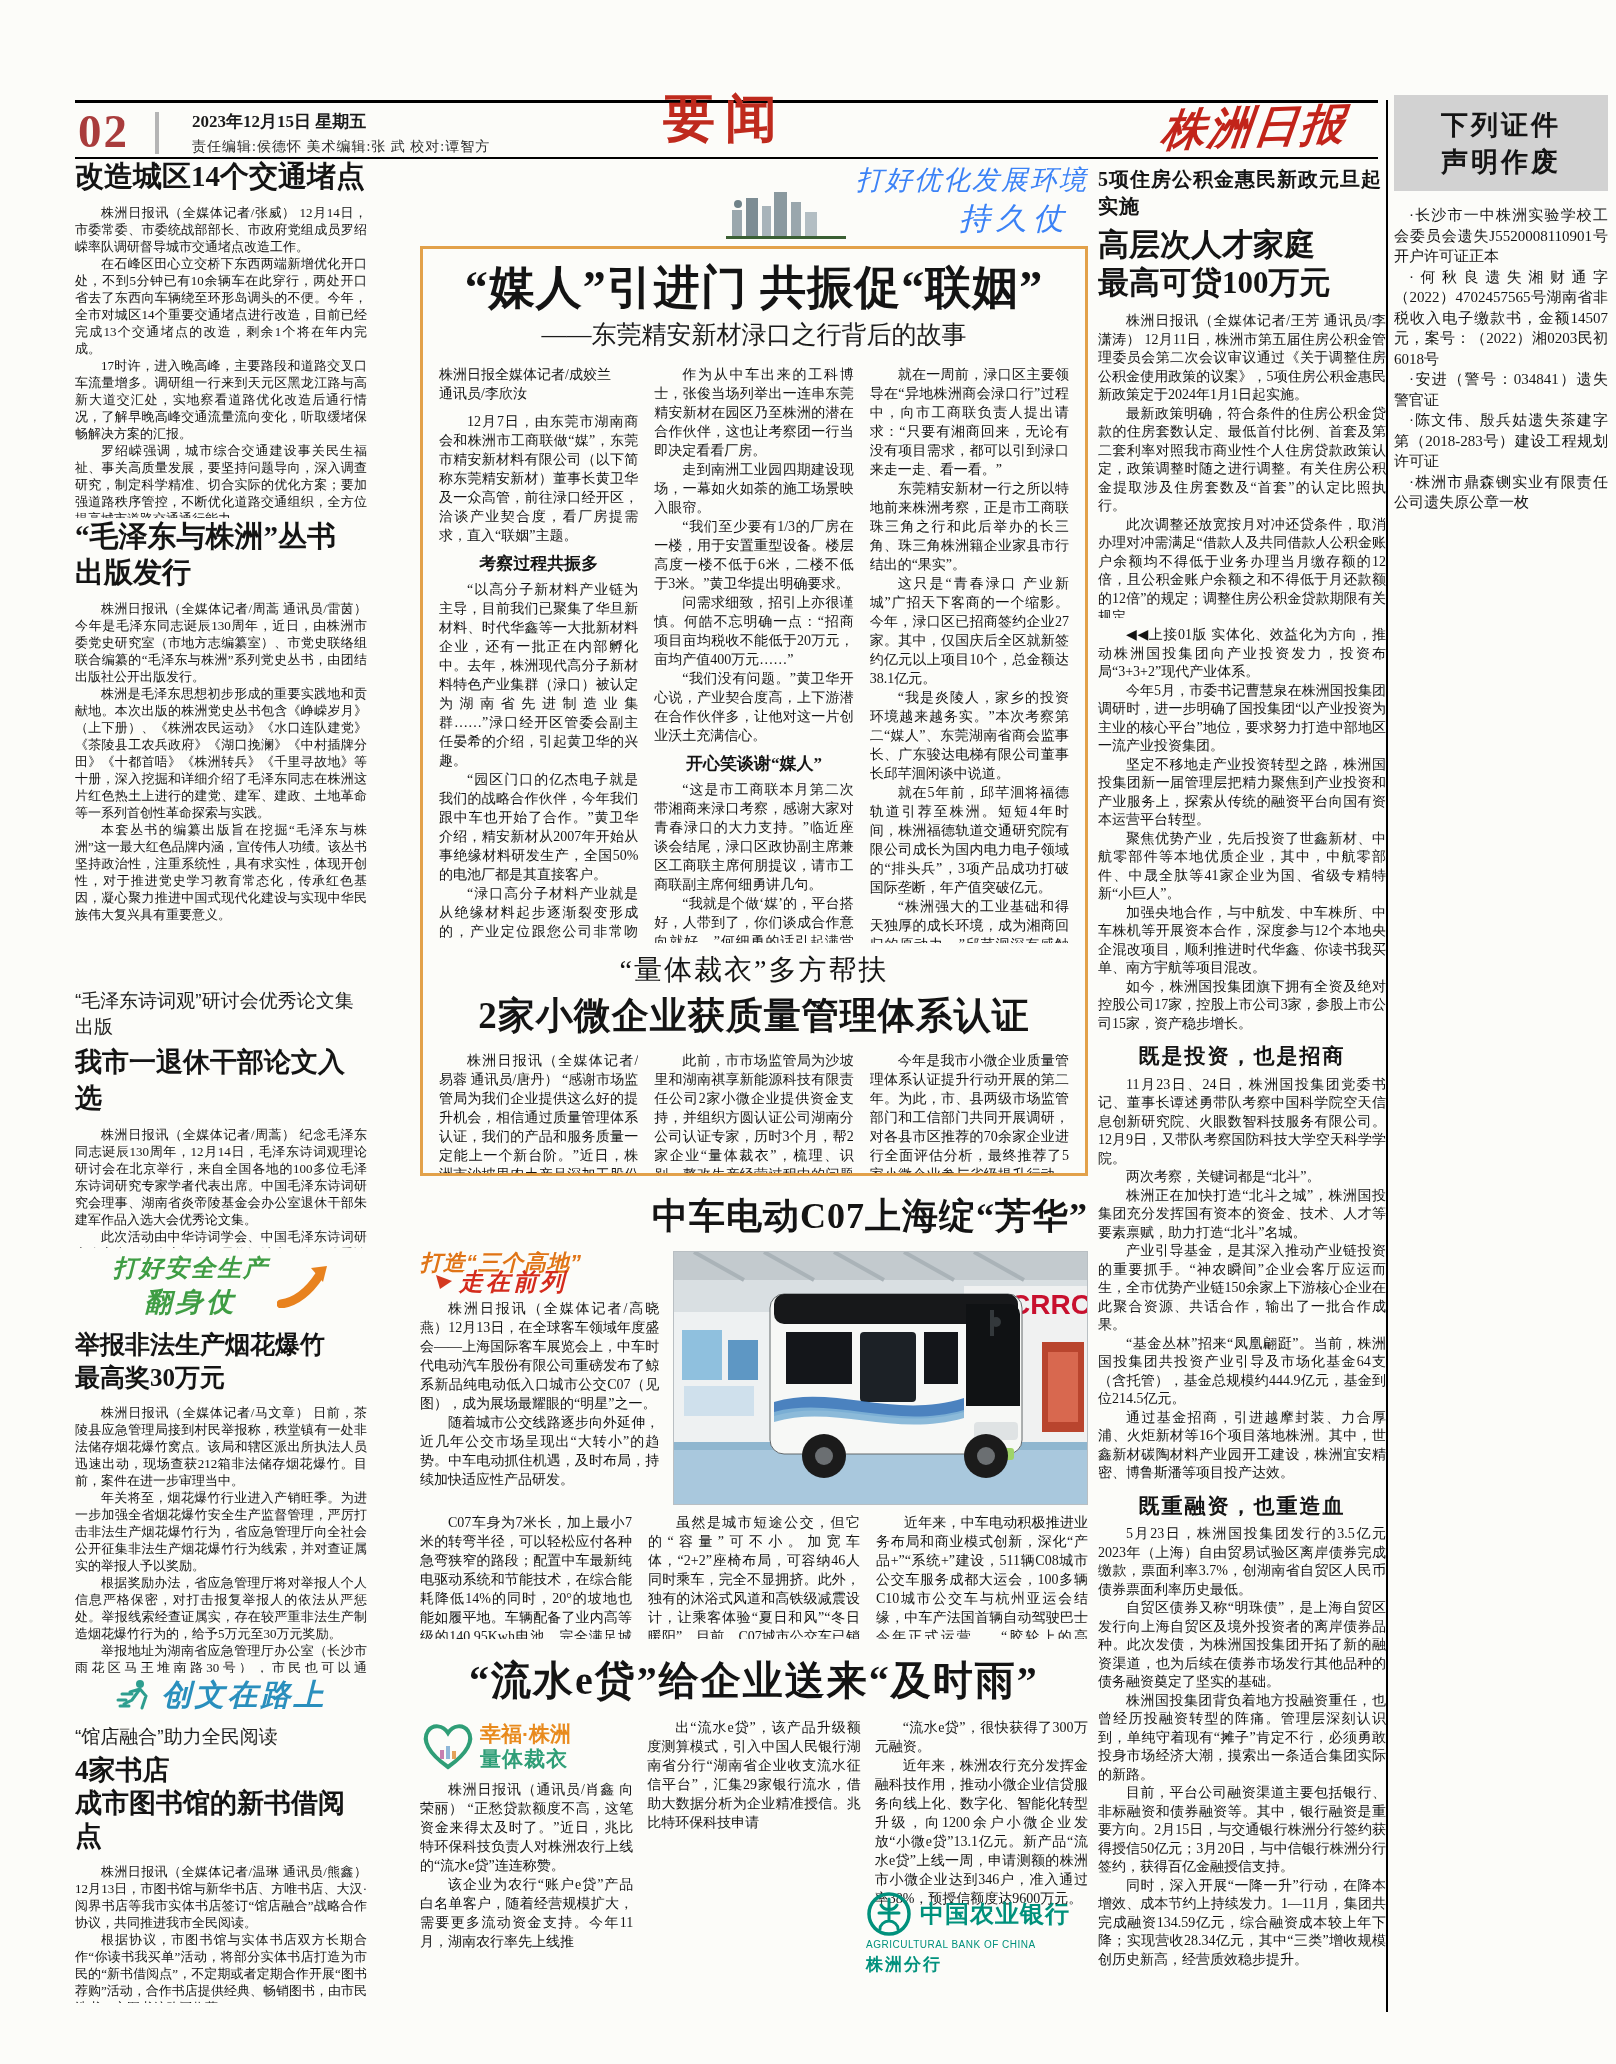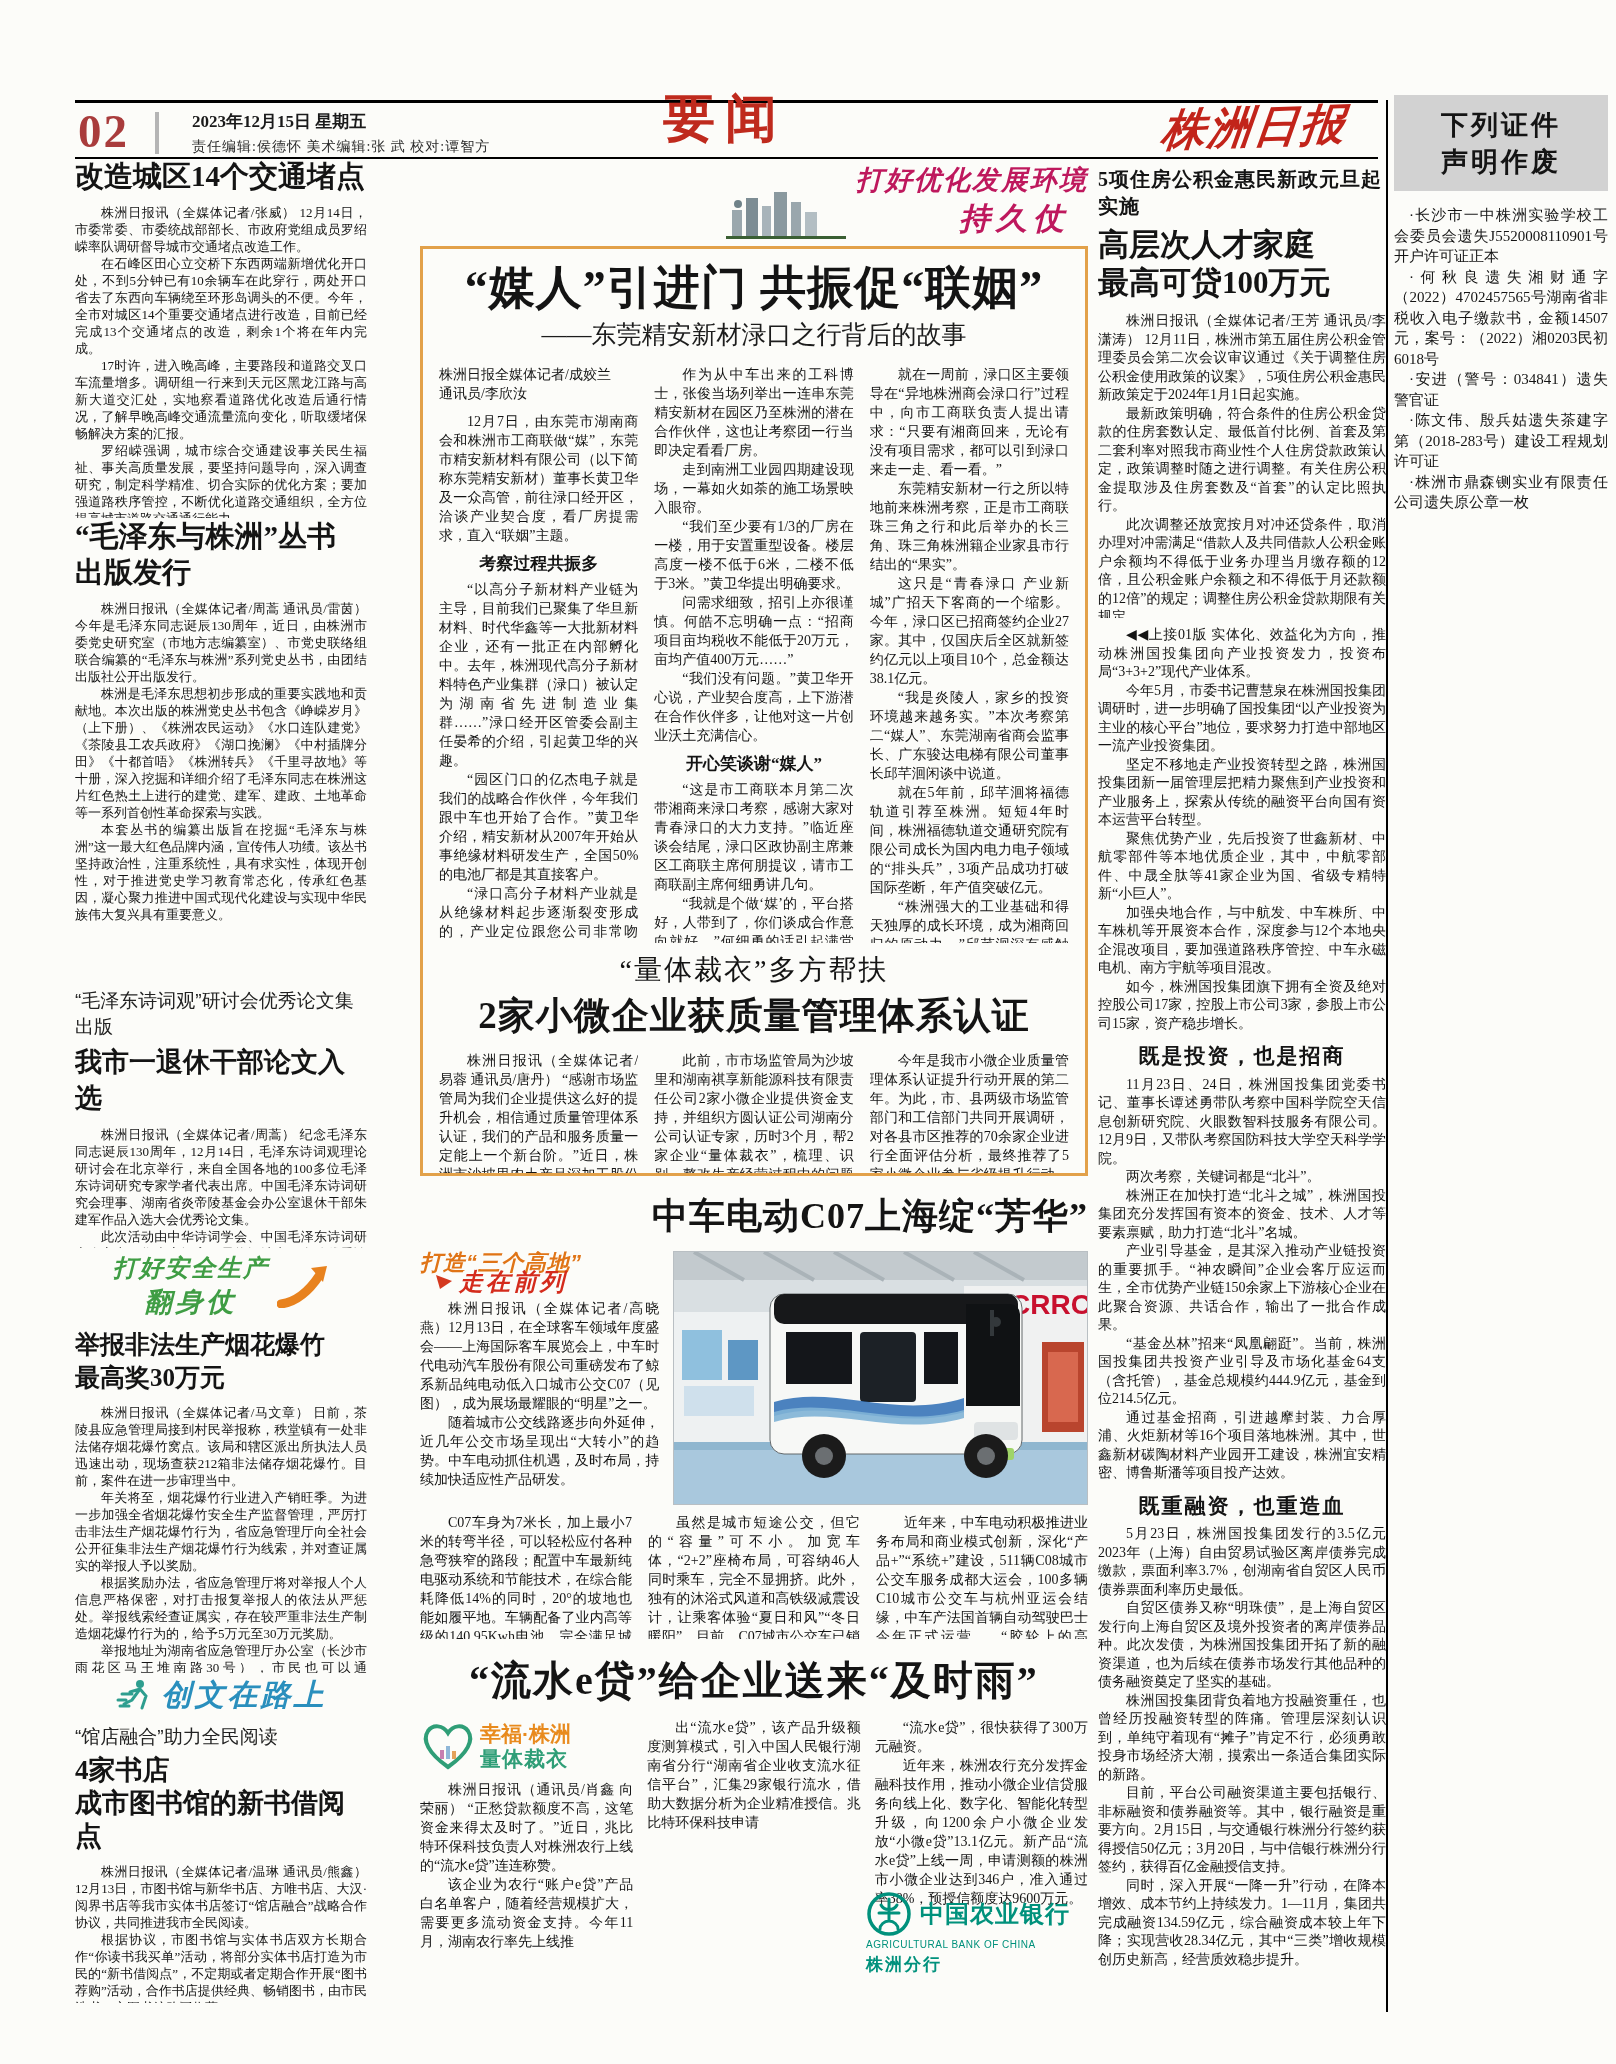--- a/index.html
+++ b/index.html
@@ -35,21 +35,21 @@
   
   .badge-safety{display:flex;align-items:center;gap:8px;justify-content:center;margin:4px 0 8px;}
   .badge-green{font-family:"Liberation Sans",sans-serif;font-style:italic;font-weight:bold;color:#3f9d44;text-align:center;}
   .badge-green .bl1{font-size:24px;letter-spacing:2px;}
   .badge-green .bl2{font-size:27px;letter-spacing:4px;}
   .badge-cwzl{display:flex;align-items:center;gap:6px;justify-content:center;margin:2px 0 8px;
         font-family:"Liberation Sans",sans-serif;font-style:italic;font-weight:bold;font-size:30px;color:#2a8fbd;letter-spacing:3px;}
   
   .center-col{position:absolute;left:420px;top:150px;width:668px;}
   .env-badge{position:absolute;right:0;top:0;width:470px;height:90px;display:flex;align-items:flex-end;justify-content:flex-end;gap:10px;}
-  .env-text{text-align:right;font-family:"Liberation Sans",sans-serif;font-style:italic;font-weight:bold;color:#be185d;}
+  .env-text{text-align:right;font-family:"Liberation Sans",sans-serif;font-style:italic;font-weight:normal;color:#3b82f6;}
   .env-text .el1{font-size:27px;letter-spacing:2px;}
   .env-text .el2{font-size:31px;letter-spacing:6px;margin-right:18px;}
   .feature-box{position:relative;margin-top:96px;border:3px solid #e2a14a;padding:12px 16px 10px;height:902px;overflow:hidden;background:#fcfcf9;}
   .f-headline{font-size:46px;font-weight:bold;text-align:center;letter-spacing:1px;line-height:1.1;margin:2px 0 4px;}
   .f-subtitle{font-size:25px;text-align:center;margin:4px 0 14px;color:#1c1c1c;}
   .cols3{display:flex;gap:16px;}
   .fcol{flex:1;height:578px;overflow:hidden;font-size:14px;line-height:19px;}
   .cert{margin-top:8px;}
   .cert-kicker{text-align:center;font-size:28px;letter-spacing:2px;margin:0 0 2px;}
   .cert-head{text-align:center;font-size:37px;font-weight:bold;margin:2px 0 10px;letter-spacing:1px;}
@@ -374,21 +374,21 @@
           <p class="blk b-p">最新政策明确，符合条件的住房公积金贷款的住房套数认定、最低首付比例、首套及第二套利率对照我市商业性个人住房贷款政策认定，政策调整时随之进行调整。有关住房公积金提取涉及住房套数及“首套”的认定比照执行。</p>
           <p class="blk b-p">此次调整还放宽按月对冲还贷条件，取消办理对冲需满足“借款人及共同借款人公积金账户余额均不得低于业务办理当月缴存额的12倍，且公积金账户余额之和不得低于月还款额的12倍”的规定；调整住房公积金贷款期限有关规定。</p>
         </div>
     </article>
     <article class="cont-art">
       <div class="r-body">
           <p class="blk b-p">◀◀上接01版 实体化、效益化为方向，推动株洲国投集团向产业投资发力，投资布局“3+3+2”现代产业体系。</p>
           <p class="blk b-p">今年5月，市委书记曹慧泉在株洲国投集团调研时，进一步明确了国投集团“以产业投资为主业的核心平台”地位，要求努力打造中部地区一流产业投资集团。</p>
           <p class="blk b-p">坚定不移地走产业投资转型之路，株洲国投集团新一届管理层把精力聚焦到产业投资和产业服务上，探索从传统的融资平台向国有资本运营平台转型。</p>
           <p class="blk b-p">聚焦优势产业，先后投资了世鑫新材、中航零部件等本地优质企业，其中，中航零部件、中晟全肽等41家企业为国、省级专精特新“小巨人”。</p>
-          <p class="blk b-p">加强央地合作，与中航发、中车株所、中车株机等开展资本合作，深度参与12个本地央企混改项目，要加强道路秩序管控、中车永磁电机、南方宇航等项目混改。</p>
+          <p class="blk b-p">加强央地合作，与中航发、中车株所、中车株机等开展资本合作，深度参与12个本地央企混改项目，顺利推进时代华鑫、你读书我买单、南方宇航等项目混改。</p>
           <p class="blk b-p">如今，株洲国投集团旗下拥有全资及绝对控股公司17家，控股上市公司3家，参股上市公司15家，资产稳步增长。</p>
           <p class="blk b-subhead">既是投资，也是招商</p>
           <p class="blk b-p">11月23日、24日，株洲国投集团党委书记、董事长谭述勇带队考察中国科学院空天信息创新研究院、火眼数智科技服务有限公司。12月9日，又带队考察国防科技大学空天科学学院。</p>
           <p class="blk b-p">两次考察，关键词都是“北斗”。</p>
           <p class="blk b-p">株洲正在加快打造“北斗之城”，株洲国投集团充分发挥国有资本的资金、技术、人才等要素禀赋，助力打造“北斗”名城。</p>
           <p class="blk b-p">产业引导基金，是其深入推动产业链投资的重要抓手。“神农瞬间”企业会客厅应运而生，全市优势产业链150余家上下游核心企业在此聚合资源、共话合作，输出了一批合作成果。</p>
           <p class="blk b-p">“基金丛林”招来“凤凰翩跹”。当前，株洲国投集团共投资产业引导及市场化基金64支（含托管），基金总规模约444.9亿元，基金到位214.5亿元。</p>
           <p class="blk b-p">通过基金招商，引进越摩封装、力合厚浦、火炬新材等16个项目落地株洲。其中，世鑫新材碳陶材料产业园开工建设，株洲宜安精密、博鲁斯潘等项目投产达效。</p>
           <p class="blk b-subhead">既重融资，也重造血</p>
           <p class="blk b-p">5月23日，株洲国投集团发行的3.5亿元2023年（上海）自由贸易试验区离岸债券完成缴款，票面利率3.7%，创湖南省自贸区人民币债券票面利率历史最低。</p>

